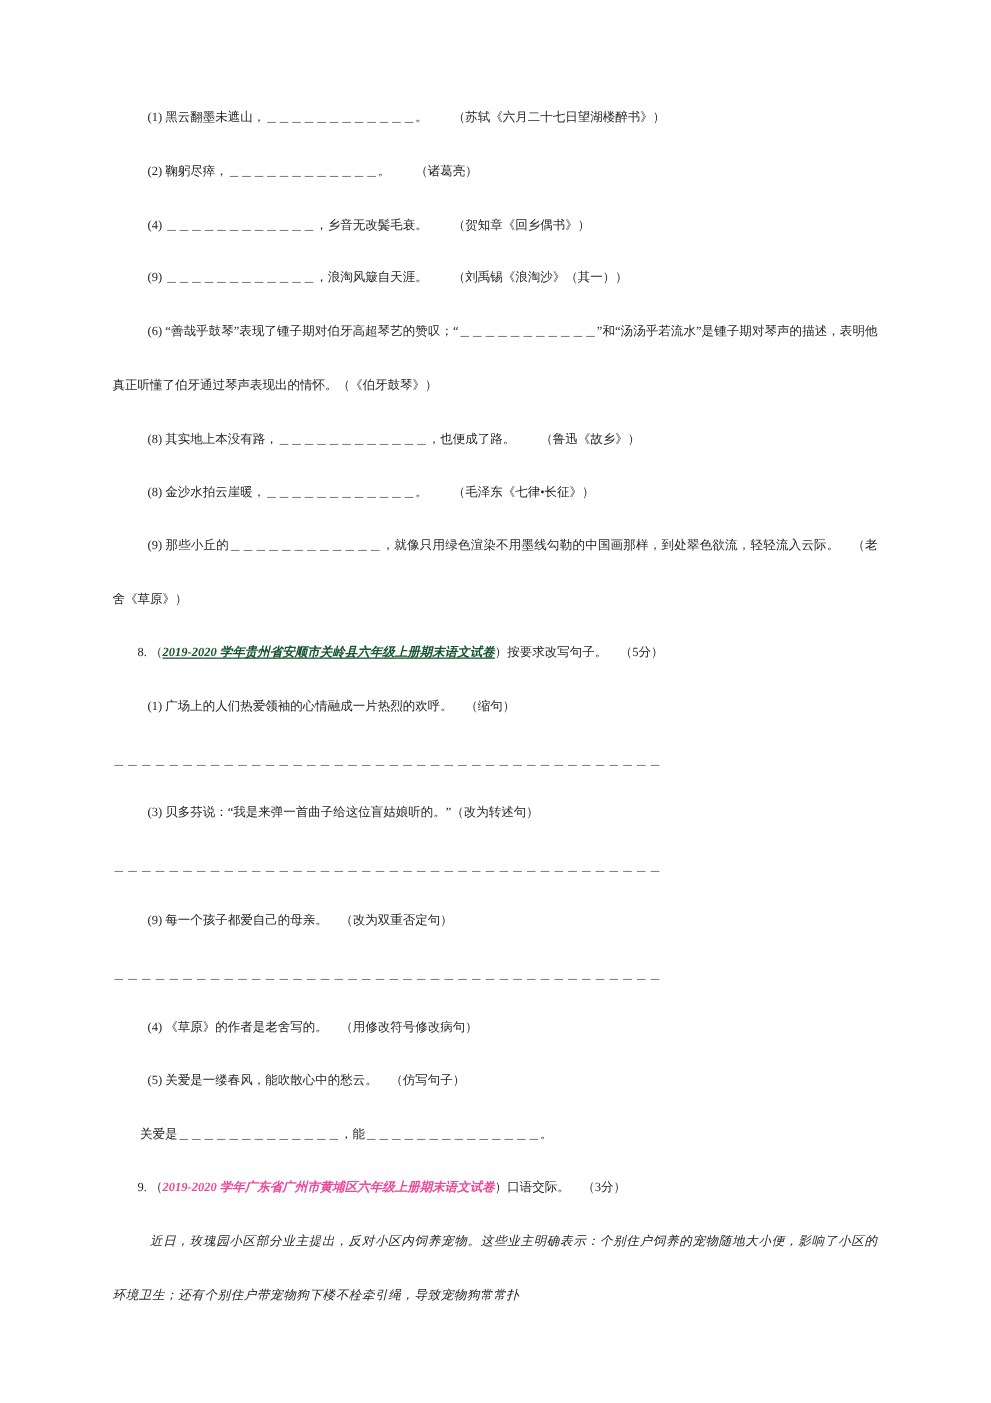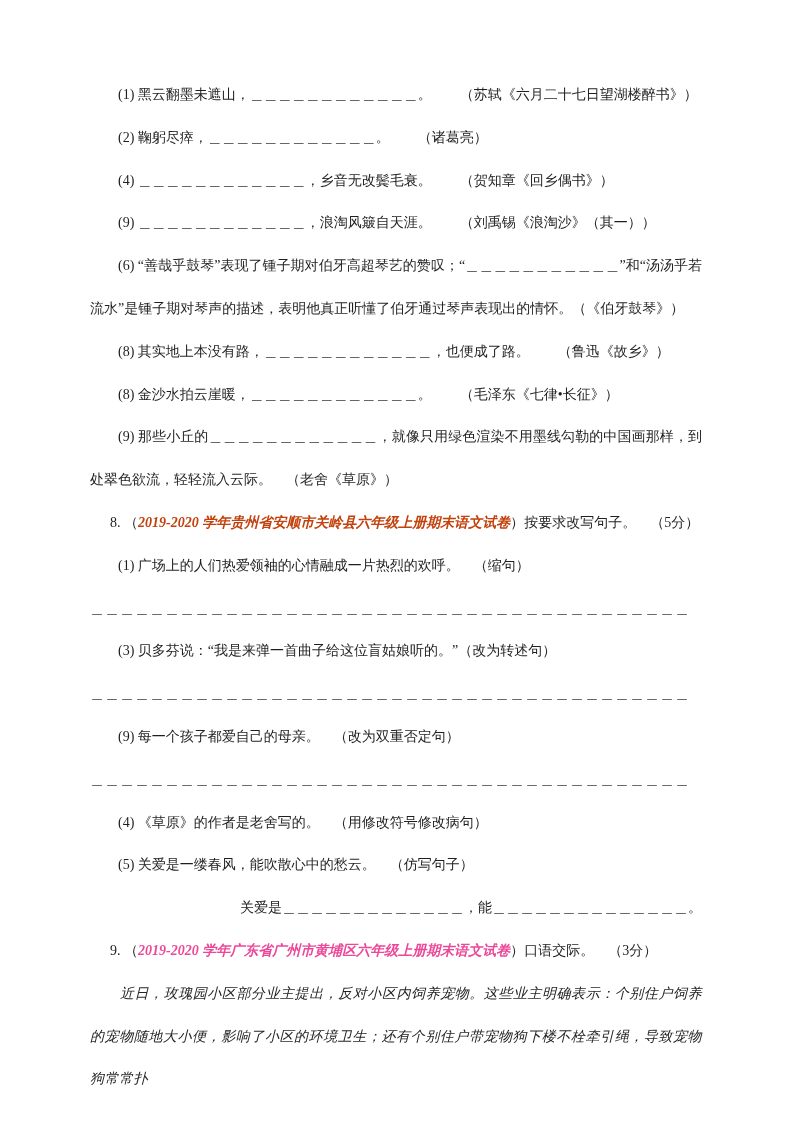--- a/index.html
+++ b/index.html
@@ -10,33 +10,33 @@
     overflow:hidden;
     font-family:"Liberation Serif","DejaVu Serif",serif;
     color:#1f1f1f;
   }
   .content{
     position:absolute;
     left:90px;top:74px;
     width:612px;
   }
   .line{
-    font-size:14px;
+    font-size:10px;
     line-height:42.8px;
     white-space:nowrap;
     color:#1f1f1f;
   }
   .item{ text-indent:28px; }
   .wrap{
     white-space:normal;
     text-align:justify;
     text-indent:28px;
   }
   .heading{ text-indent:20px; }
-  .fill{ text-indent:22px;text-align:right; }
+  .fill{ text-indent:22px; }
   .answer{
     letter-spacing:1px;
     color:#2b2b2b;
     overflow:hidden;
   }
   .red{
     font-weight:700;
     font-style:italic;
   }
   .kai{
@@ -54,21 +54,21 @@
 <div class="page">
   <div class="content">
       <div class="line item">(1) 黑云翻墨未遮山，＿＿＿＿＿＿＿＿＿＿＿＿。　　（苏轼《六月二十七日望湖楼醉书》）</div>
       <div class="line item">(2) 鞠躬尽瘁，＿＿＿＿＿＿＿＿＿＿＿＿。　　（诸葛亮）</div>
       <div class="line item">(4) ＿＿＿＿＿＿＿＿＿＿＿＿，乡音无改鬓毛衰。　　（贺知章《回乡偶书》）</div>
       <div class="line item">(9) ＿＿＿＿＿＿＿＿＿＿＿＿，浪淘风簸自天涯。　　（刘禹锡《浪淘沙》（其一））</div>
       <div class="line wrap">(6) “善哉乎鼓琴”表现了锺子期对伯牙高超琴艺的赞叹；“＿＿＿＿＿＿＿＿＿＿＿”和“汤汤乎若流水”是锺子期对琴声的描述，表明他真正听懂了伯牙通过琴声表现出的情怀。（《伯牙鼓琴》）</div>
       <div class="line item">(8) 其实地上本没有路，＿＿＿＿＿＿＿＿＿＿＿＿，也便成了路。　　（鲁迅《故乡》）</div>
       <div class="line item">(8) 金沙水拍云崖暖，＿＿＿＿＿＿＿＿＿＿＿＿。　　（毛泽东《七律•长征》）</div>
       <div class="line wrap">(9) 那些小丘的＿＿＿＿＿＿＿＿＿＿＿＿，就像只用绿色渲染不用墨线勾勒的中国画那样，到处翠色欲流，轻轻流入云际。　（老舍《草原》）</div>
-      <div class="line heading"><span>8. （</span><span class="red" style="color: #c2410c;">2019-2020 学年贵州省安顺市关岭县六年级上册期末语文试卷</span><span>）按要求改写句子。　（5分）</span></div>
+      <div class="line heading"><span>8. （</span><span class="red" style="color: #14532d; text-decoration: underline;">2019-2020 学年贵州省安顺市关岭县六年级上册期末语文试卷</span><span>）按要求改写句子。　（5分）</span></div>
       <div class="line item">(1) 广场上的人们热爱领袖的心情融成一片热烈的欢呼。　（缩句）</div>
       <div class="line answer">＿＿＿＿＿＿＿＿＿＿＿＿＿＿＿＿＿＿＿＿＿＿＿＿＿＿＿＿＿＿＿＿＿＿＿＿＿＿＿＿</div>
       <div class="line item">(3) 贝多芬说：“我是来弹一首曲子给这位盲姑娘听的。”（改为转述句）</div>
       <div class="line answer">＿＿＿＿＿＿＿＿＿＿＿＿＿＿＿＿＿＿＿＿＿＿＿＿＿＿＿＿＿＿＿＿＿＿＿＿＿＿＿＿</div>
       <div class="line item">(9) 每一个孩子都爱自己的母亲。　（改为双重否定句）</div>
       <div class="line answer">＿＿＿＿＿＿＿＿＿＿＿＿＿＿＿＿＿＿＿＿＿＿＿＿＿＿＿＿＿＿＿＿＿＿＿＿＿＿＿＿</div>
       <div class="line item">(4) 《草原》的作者是老舍写的。　（用修改符号修改病句）</div>
       <div class="line item">(5) 关爱是一缕春风，能吹散心中的愁云。　（仿写句子）</div>
       <div class="line fill">关爱是＿＿＿＿＿＿＿＿＿＿＿＿＿，能＿＿＿＿＿＿＿＿＿＿＿＿＿＿。</div>
       <div class="line heading"><span>9. （</span><span class="red" style="color: #ec4899;">2019-2020 学年广东省广州市黄埔区六年级上册期末语文试卷</span><span>）口语交际。　（3分）</span></div>

